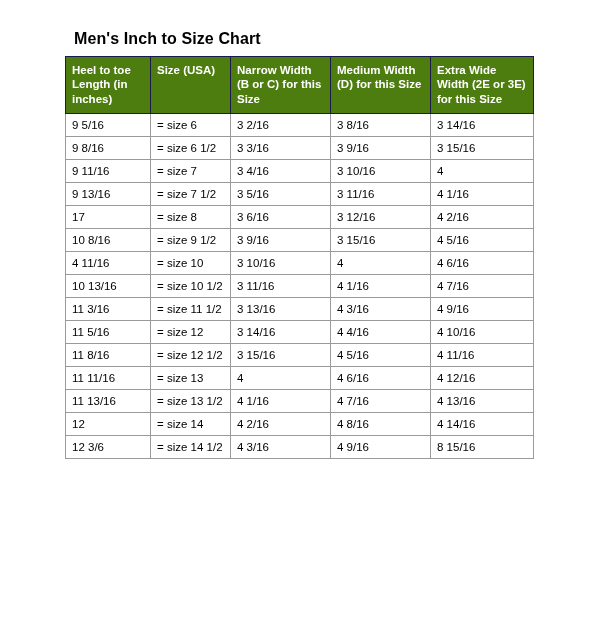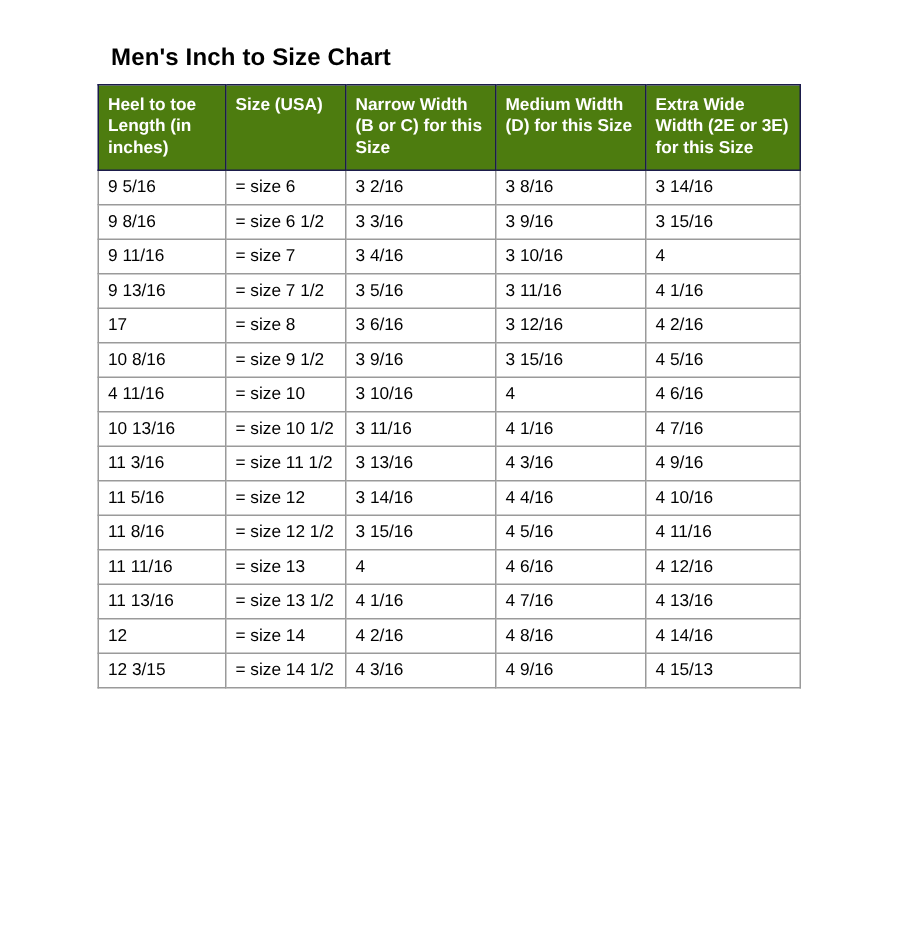--- a/index.html
+++ b/index.html
@@ -183,22 +183,22 @@
           <td>4 13/16</td>
         </tr>
         <tr>
           <td>12</td>
           <td>= size 14</td>
           <td>4 2/16</td>
           <td>4 8/16</td>
           <td>4 14/16</td>
         </tr>
         <tr>
-          <td>12 3/15</td>
+          <td>12 3/6</td>
           <td>= size 14 1/2</td>
           <td>4 3/16</td>
           <td>4 9/16</td>
-          <td>4 15/13</td>
+          <td>8 15/16</td>
         </tr>
       </tbody>
   </table>
 
 </div>
 
 </body></html>

